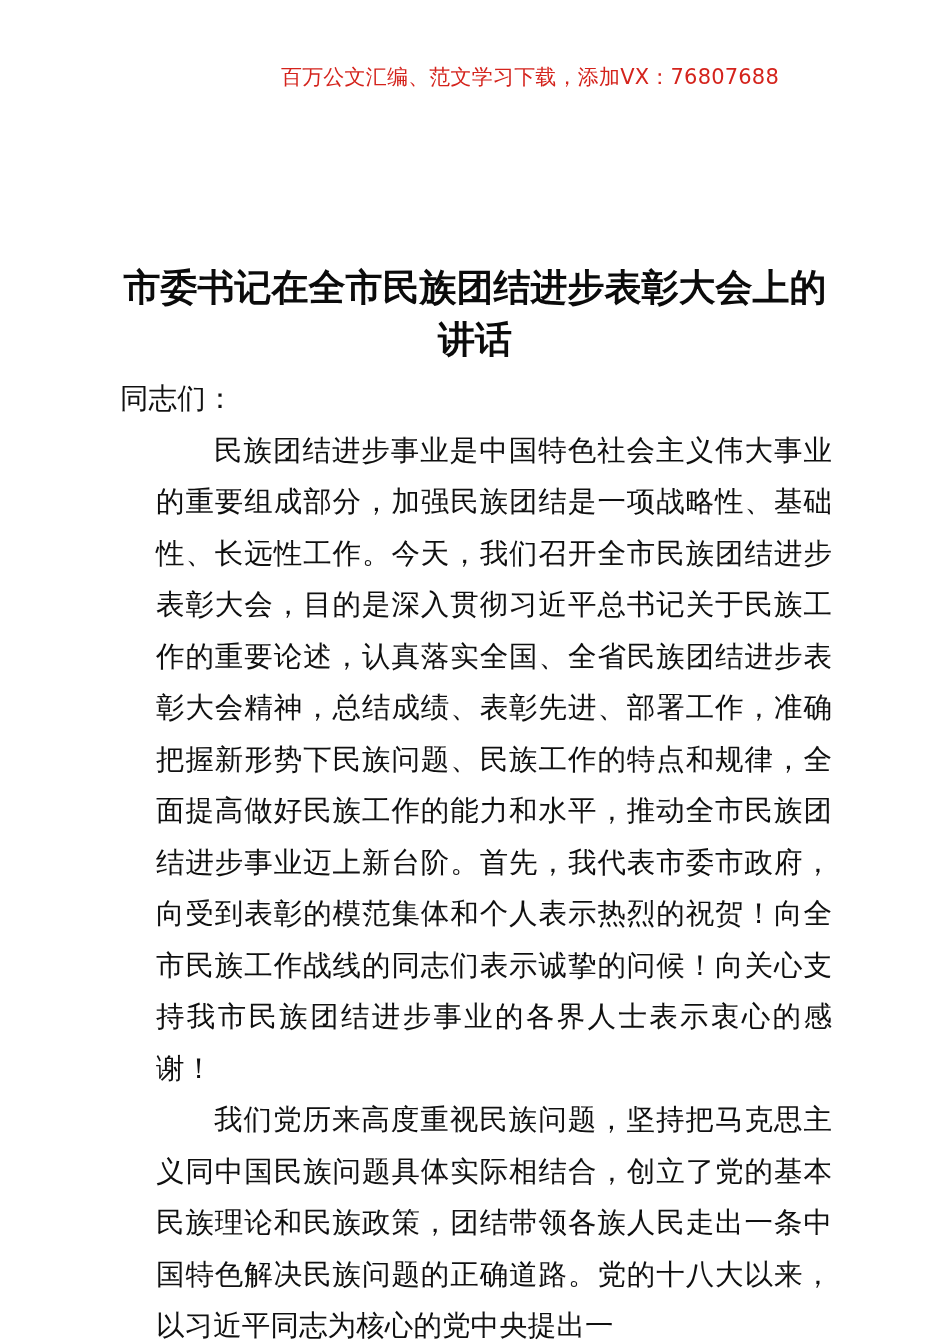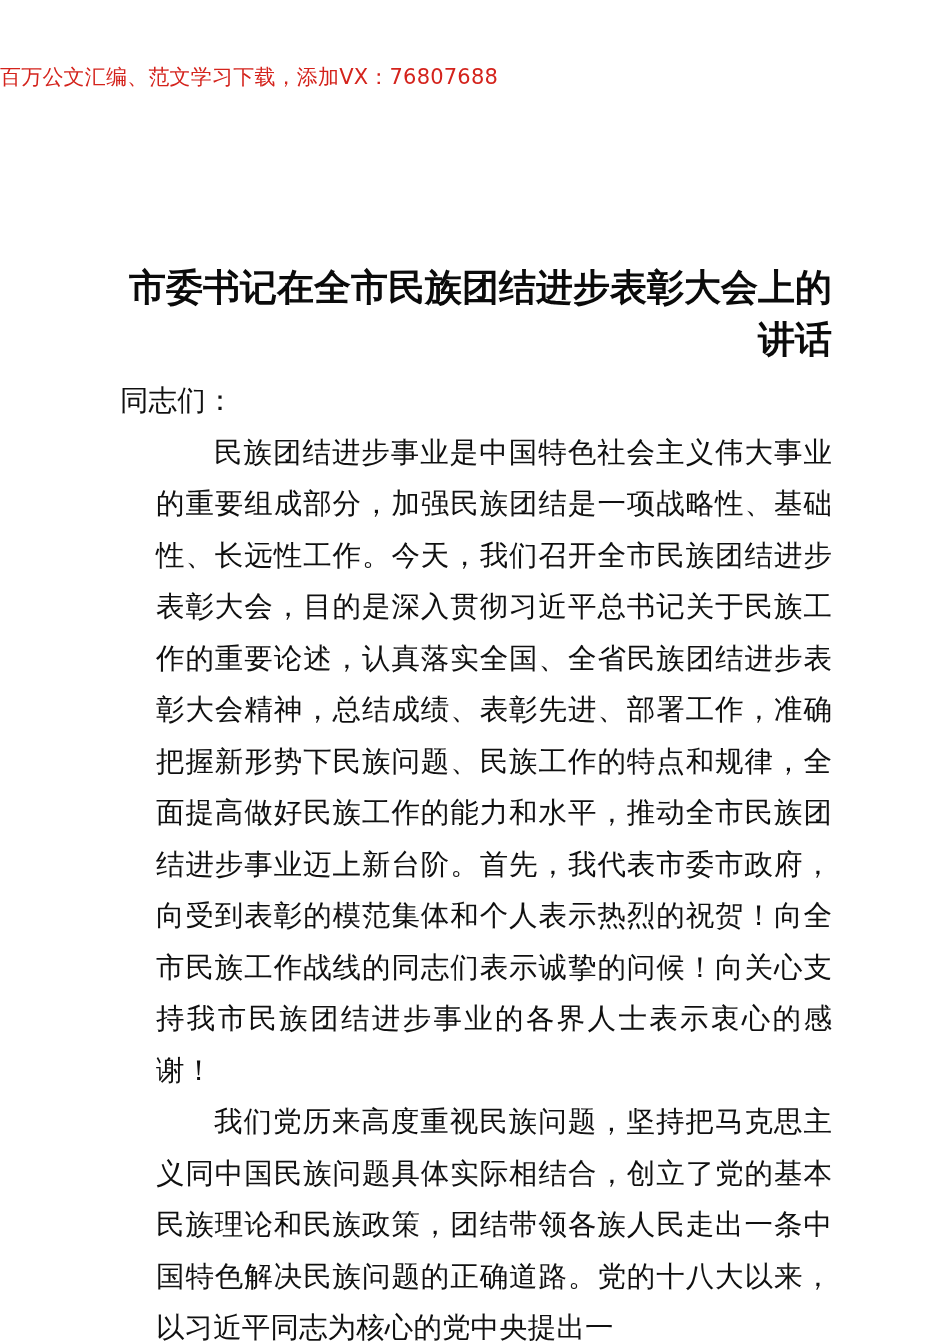--- a/index.html
+++ b/index.html
@@ -22,54 +22,54 @@
     background: #ffffff;
     box-sizing: border-box;
   }
 
   
   .promo-header {
     position: absolute;
     left: 0;
     top: 62px;
     width: 779px;
-    text-align: left;
+    text-align: right;
     color: #d4231c;
     font-family: "DejaVu Sans", "Liberation Sans", sans-serif;
     font-size: 21px;
     line-height: 30px;
     letter-spacing: 0.2px;
     white-space: nowrap;
   }
 
   
   .doc-title {
     position: absolute;
     left: 118px;
     top: 236px;
     width: 714px;
-    text-align: right;
+    text-align: center;
     font-family: "DejaVu Serif", "Liberation Serif", serif;
     font-weight: bold;
     font-size: 37px;
     line-height: 52px;
     color: #0b0b0b;
     letter-spacing: 0px;
   }
 
   
   .doc-body {
     position: absolute;
     left: 120px;
     top: 375px;
     width: 712px;
   }
 
   .para {
-    font-family: Liberation Sans, sans-serif;
+    font-family: Liberation Mono, monospace;
     font-size: 28.5px;
     line-height: 51.5px;
     color: #101010;
     text-align: justify;
     text-justify: inter-character;
     letter-spacing: 0.1px;
     margin: 0;
     word-break: break-all;
   }
 

